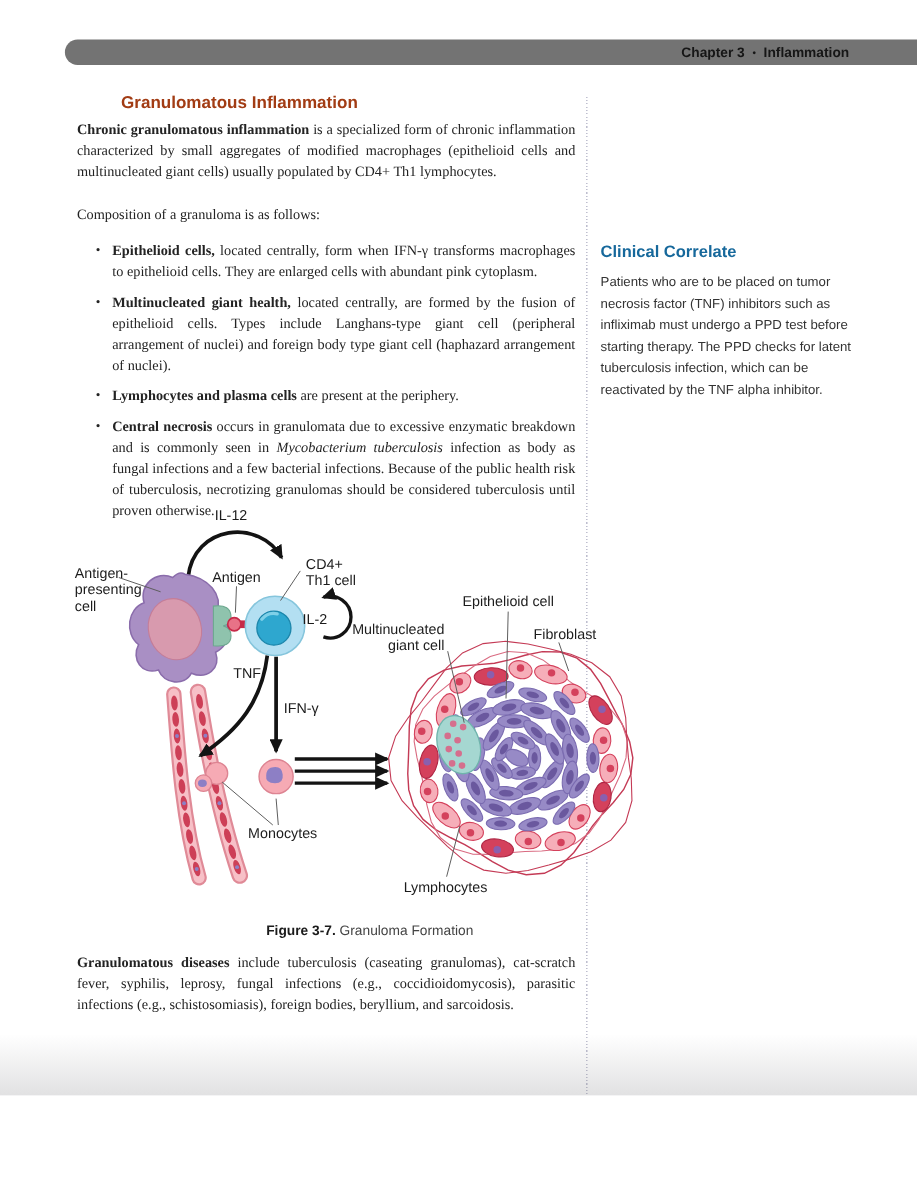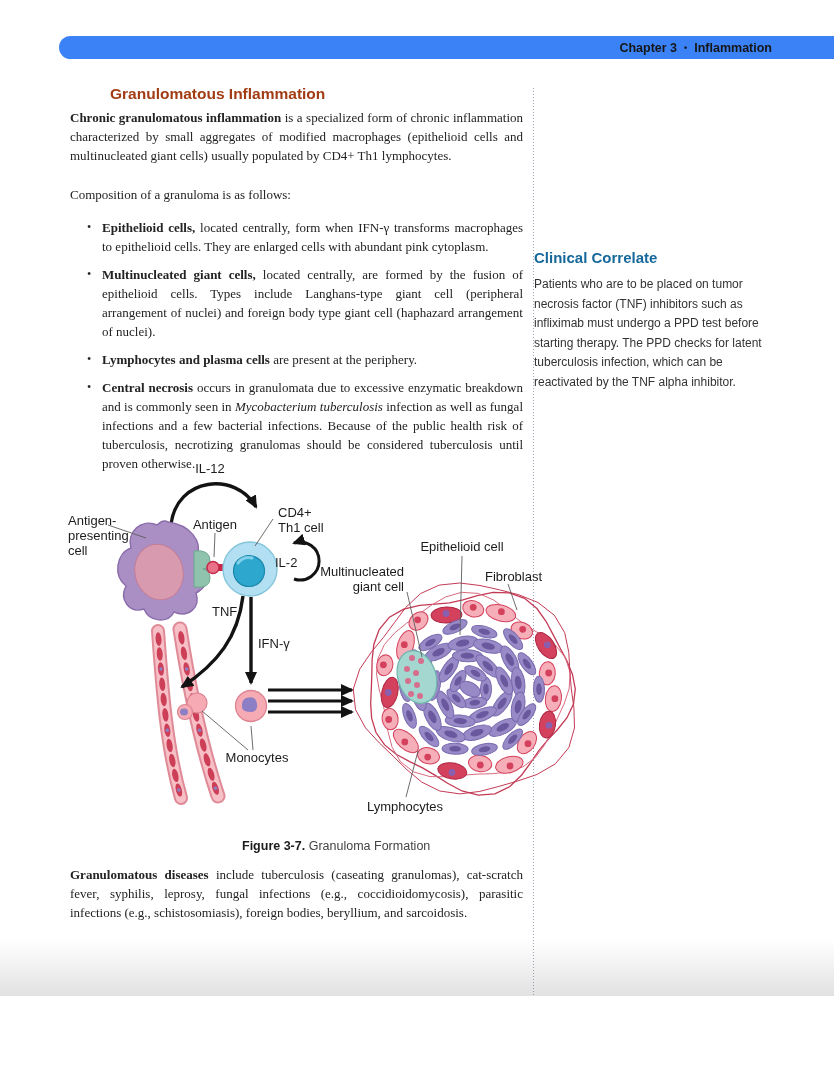--- a/index.html
+++ b/index.html
@@ -1,36 +1,36 @@
 <!DOCTYPE html>
 <html><head>
 <meta charset="utf-8">
 <style>
   html,body{margin:0;padding:0;background:#ffffff;}
   body{width:834px;height:1080px;position:relative;overflow:hidden;
        font-family:"Liberation Sans",sans-serif;color:#1f1f1f;}
   .abs{position:absolute;}
   
-  .chapter-bar{left:59px;top:36px;right:0;height:23px;background:#3b82f6;
+  .chapter-bar{left:59px;top:36px;right:0;height:23px;background:#737373;
     border-top-left-radius:12px;border-bottom-left-radius:12px;
     display:flex;align-items:center;justify-content:flex-end;padding-right:62px;
     font-weight:bold;font-size:12.5px;color:#161616;}
   .chapter-bar .sep{margin:0 7px;font-size:9px;position:relative;top:0px;}
   
   .title{left:70px;top:85px;font-size:15.5px;font-weight:bold;color:#a23c14;margin-left:40px;}
   .serif{font-family:"Liberation Serif",serif;font-size:13px;line-height:19px;
          text-align:justify;color:#232323;}
   .para1{left:70px;top:108px;width:453px;}
   .composition{left:70px;top:185px;width:453px;}
   .bullets{left:70px;top:218px;width:453px;}
   .bullet{position:relative;padding-left:32px;margin-bottom:9px;}
   .bullet .dot{position:absolute;left:17px;top:0;font-size:12px;}
   .closing{left:70px;top:865px;width:453px;}
   
-  .sidebar{left:534px;top:221px;width:250px;margin-top:28px;}
+  .sidebar{left:546px;top:221px;width:250px;}
   .sb-head{font-size:15px;font-weight:bold;color:#16689b;margin:0 0 9px 0;}
   .sb-body{font-size:12px;line-height:19.5px;color:#333;}
   .divider{left:533px;top:88px;width:1px;height:907px;
     background-image:repeating-linear-gradient(to bottom,#a2a2ba 0 1px,transparent 1px 3px);}
   
   .figure{left:60px;top:445px;}
   .caption{left:242px;top:839px;font-size:12.5px;white-space:nowrap;color:#444;}
   .caption b{color:#1b1b1b;}
   svg text{font-family:"Liberation Sans",sans-serif;font-size:13px;fill:#1c1c1c;}
   
@@ -54,29 +54,29 @@
 
 <div class="abs serif composition">Composition of a granuloma is as follows:</div>
 
 <div class="abs serif bullets">
   <div class="bullet">
     <span class="dot">•</span>
     <span><b>Epithelioid cells,</b><span> located centrally, form when IFN-γ transforms macrophages to epithelioid cells. They are enlarged cells with abundant pink cytoplasm.</span></span>
   </div>
   <div class="bullet">
     <span class="dot">•</span>
-    <span><b>Multinucleated giant cells,</b><span> located centrally, are formed by the fusion of epithelioid cells. Types include Langhans-type giant cell (peripheral arrangement of nuclei) and foreign body type giant cell (haphazard arrangement of nuclei).</span></span>
+    <span><b>Multinucleated giant health,</b><span> located centrally, are formed by the fusion of epithelioid cells. Types include Langhans-type giant cell (peripheral arrangement of nuclei) and foreign body type giant cell (haphazard arrangement of nuclei).</span></span>
   </div>
   <div class="bullet">
     <span class="dot">•</span>
     <span><b>Lymphocytes and plasma cells</b><span> are present at the periphery.</span></span>
   </div>
   <div class="bullet">
     <span class="dot">•</span>
-    <span><b>Central necrosis</b><span> occurs in granulomata due to excessive enzymatic breakdown and is commonly seen in </span><i>Mycobacterium tuberculosis</i><span> infection as well as fungal infections and a few bacterial infections. Because of the public health risk of tuberculosis, necrotizing granulomas should be considered tuberculosis until proven otherwise.</span></span>
+    <span><b>Central necrosis</b><span> occurs in granulomata due to excessive enzymatic breakdown and is commonly seen in </span><i>Mycobacterium tuberculosis</i><span> infection as body as fungal infections and a few bacterial infections. Because of the public health risk of tuberculosis, necrotizing granulomas should be considered tuberculosis until proven otherwise.</span></span>
   </div>
 </div>
 
 <div class="abs sidebar">
   <div class="sb-head">Clinical Correlate</div>
   <div class="sb-body">Patients who are to be placed on tumor necrosis factor (TNF) inhibitors such as infliximab must undergo a PPD test before starting therapy. The PPD checks for latent tuberculosis infection, which can be reactivated by the TNF alpha inhibitor.</div>
 </div>
 
 <div class="abs divider"></div>
 

